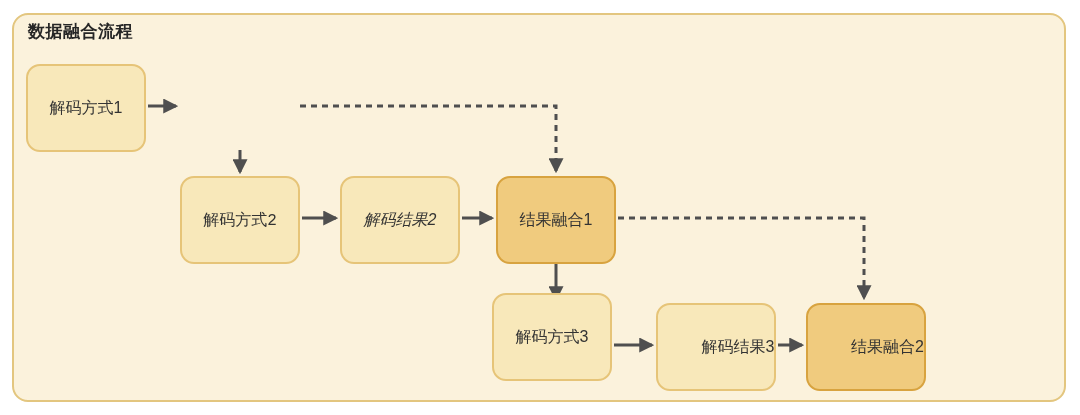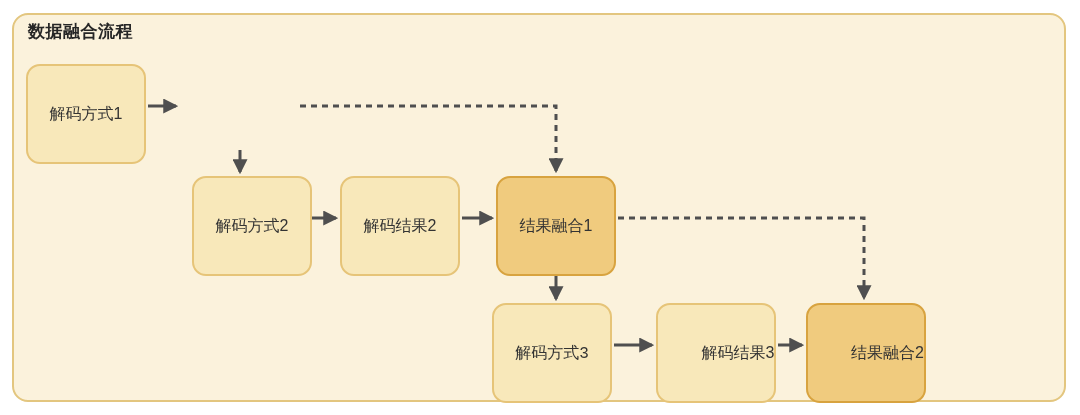--- a/index.html
+++ b/index.html
@@ -33,42 +33,42 @@
   .diagram-title {
     position: absolute;
     left: 28px; top: 20px;
     font-size: 17px;
     font-weight: bold;
     color: var(--title-text);
     letter-spacing: 0.5px;
   }
   .node {
     position: absolute;
-    width: 120px; height: 100px;
+    width: 120px; height: 88px;
     border-radius: 14px;
     display: flex;
     align-items: center;
     justify-content: center;
     font-size: 16px;
     color: var(--text);
     background: var(--node-fill);
     border: 2px solid var(--node-border);
     white-space: nowrap;
   }
   .node.fusion {
     background: var(--fusion-fill);
     border-color: var(--fusion-border);
   }
   
   .pos-a1 { left: 26px;  top: 64px;  }
   .pos-a2 { left: 180px; top: 64px;  }
-  .pos-b1 { left: 192px; top: 176px; }
-  .pos-b2 { left: 340px; top: 176px; }
+  .pos-b1 { left: 180px; top: 176px; font-family: Liberation Mono, monospace; }
+  .pos-b2 { left: 340px; top: 176px; font-style: italic; }
   .pos-f1 { left: 496px; top: 176px; text-align: right; }
-  .pos-c1 { left: 492px; top: 303px; font-family: Liberation Mono, monospace; }
+  .pos-c1 { left: 492px; top: 293px; }
   .pos-c2 { left: 656px; top: 303px; padding-left: 44px; }
   .pos-f2 { left: 806px; top: 303px; justify-content: flex-end; }
   svg.edges {
     position: absolute;
     left: 0; top: 0;
     width: 1080px; height: 415px;
     pointer-events: none;
   }
   svg.edges .edge {
     fill: none;

